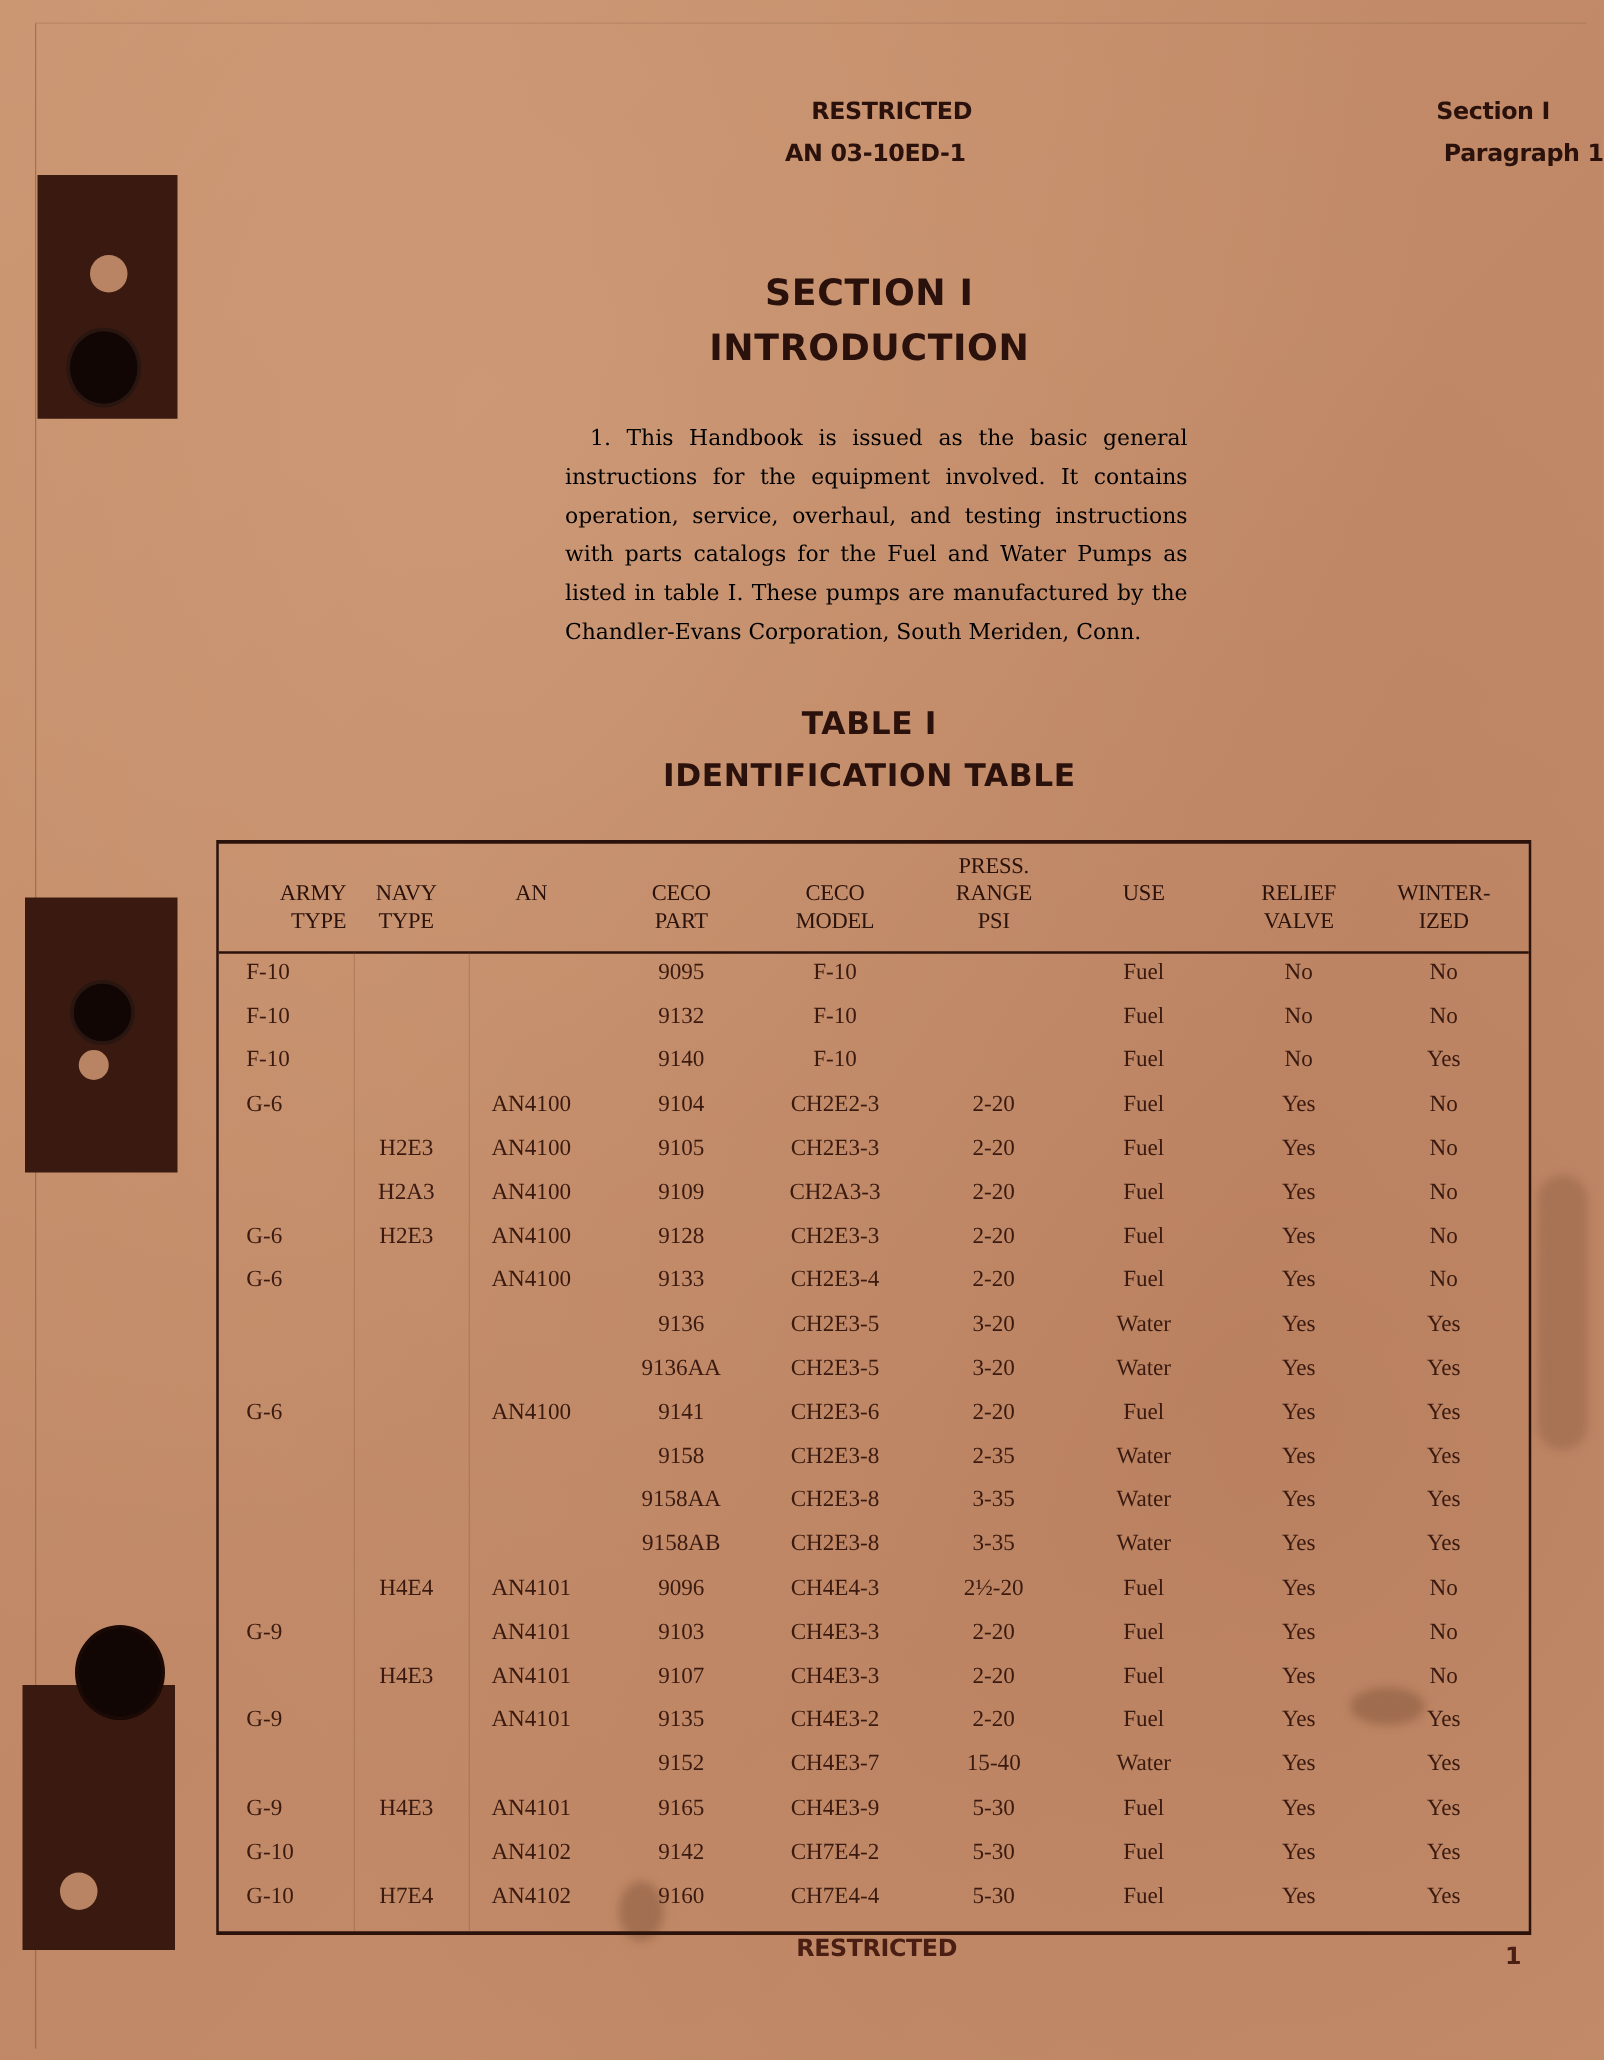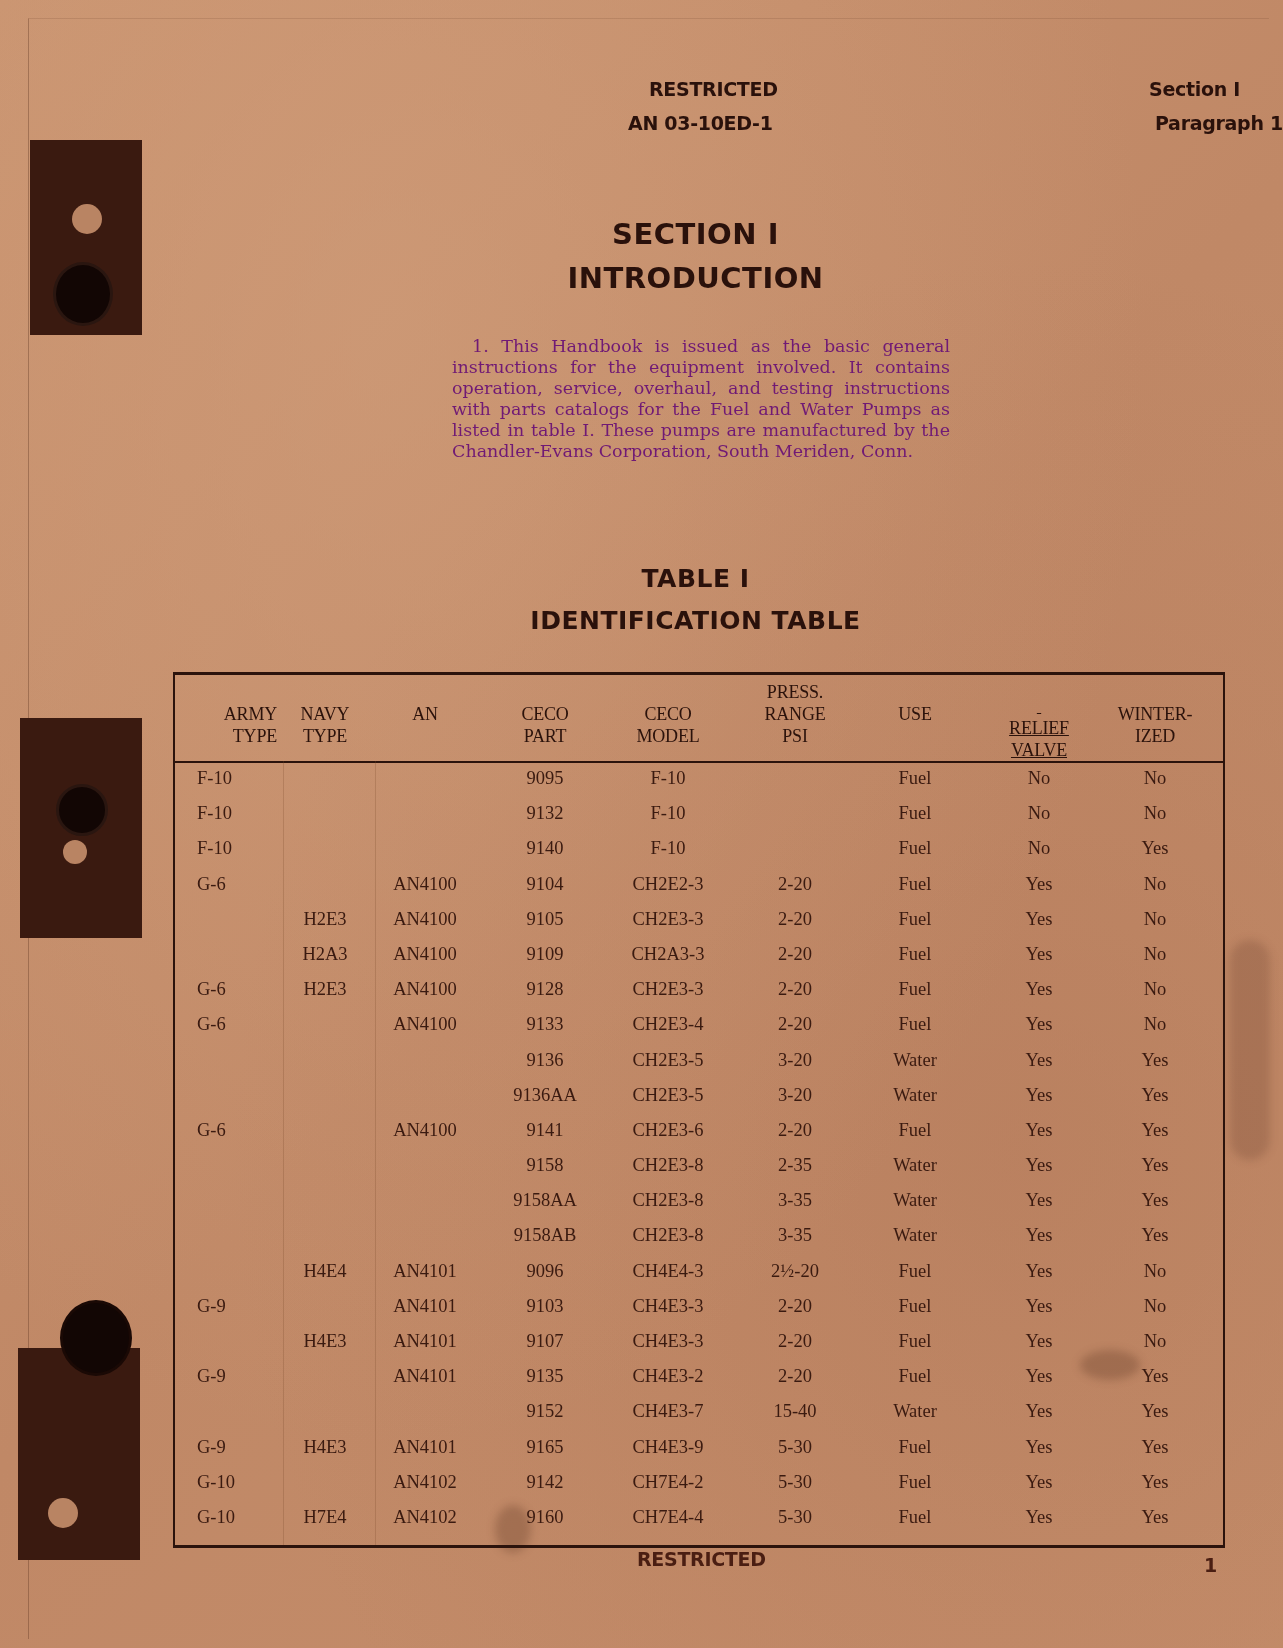--- a/index.html
+++ b/index.html
@@ -34,21 +34,21 @@
       position: absolute; font-family: "DejaVu Sans", "Liberation Sans", sans-serif;
       font-weight: bold; font-size: 19px; letter-spacing: -0.3px; color: #2a110b;
     }
     .center-block { position: absolute; left: 0; width: 1283px; text-align: center; }
     .title {
       font-family: "DejaVu Sans", "Liberation Sans", sans-serif; font-weight: bold;
       font-size: 29px; letter-spacing: 0.5px; color: #2a110b; line-height: 44px;
     }
     .para {
       position: absolute; left: 452px; top: 336px; width: 498px;
-      font-size: 17.5px; line-height: 21px; text-align: justify; color: #701a75;
+      font-size: 17.5px; line-height: 31px; text-align: justify; color: #000000;
       text-indent: 20px;
     }
     .table-box {
       position: absolute; left: 173px; top: 672px; width: 1048px; height: 870px;
       border: 2px solid #2b130c; border-top-width: 3px; border-bottom-width: 3px;
     }
     .thead {
       position: absolute; left: 0; top: 0; width: 100%; height: 86px;
       border-bottom: 2px solid #2b130c;
     }
@@ -151,21 +151,21 @@
     <div class="th c-press" style="top:6px;">
       <div>PRESS.</div>
       <div>RANGE</div>
       <div>PSI</div>
     </div>
     <div class="th c-use" style="top:6px;">
       <div>&nbsp;</div>
       <div>USE</div>
       <div>&nbsp;</div>
     </div>
-    <div class="th c-relief" style="top:20px;text-decoration:underline;">
+    <div class="th c-relief" style="top:6px;">
       <div>&nbsp;</div>
       <div>RELIEF</div>
       <div>VALVE</div>
     </div>
     <div class="th c-winter" style="top:6px;">
       <div>&nbsp;</div>
       <div>WINTER-</div>
       <div>IZED</div>
     </div>
   </div>

